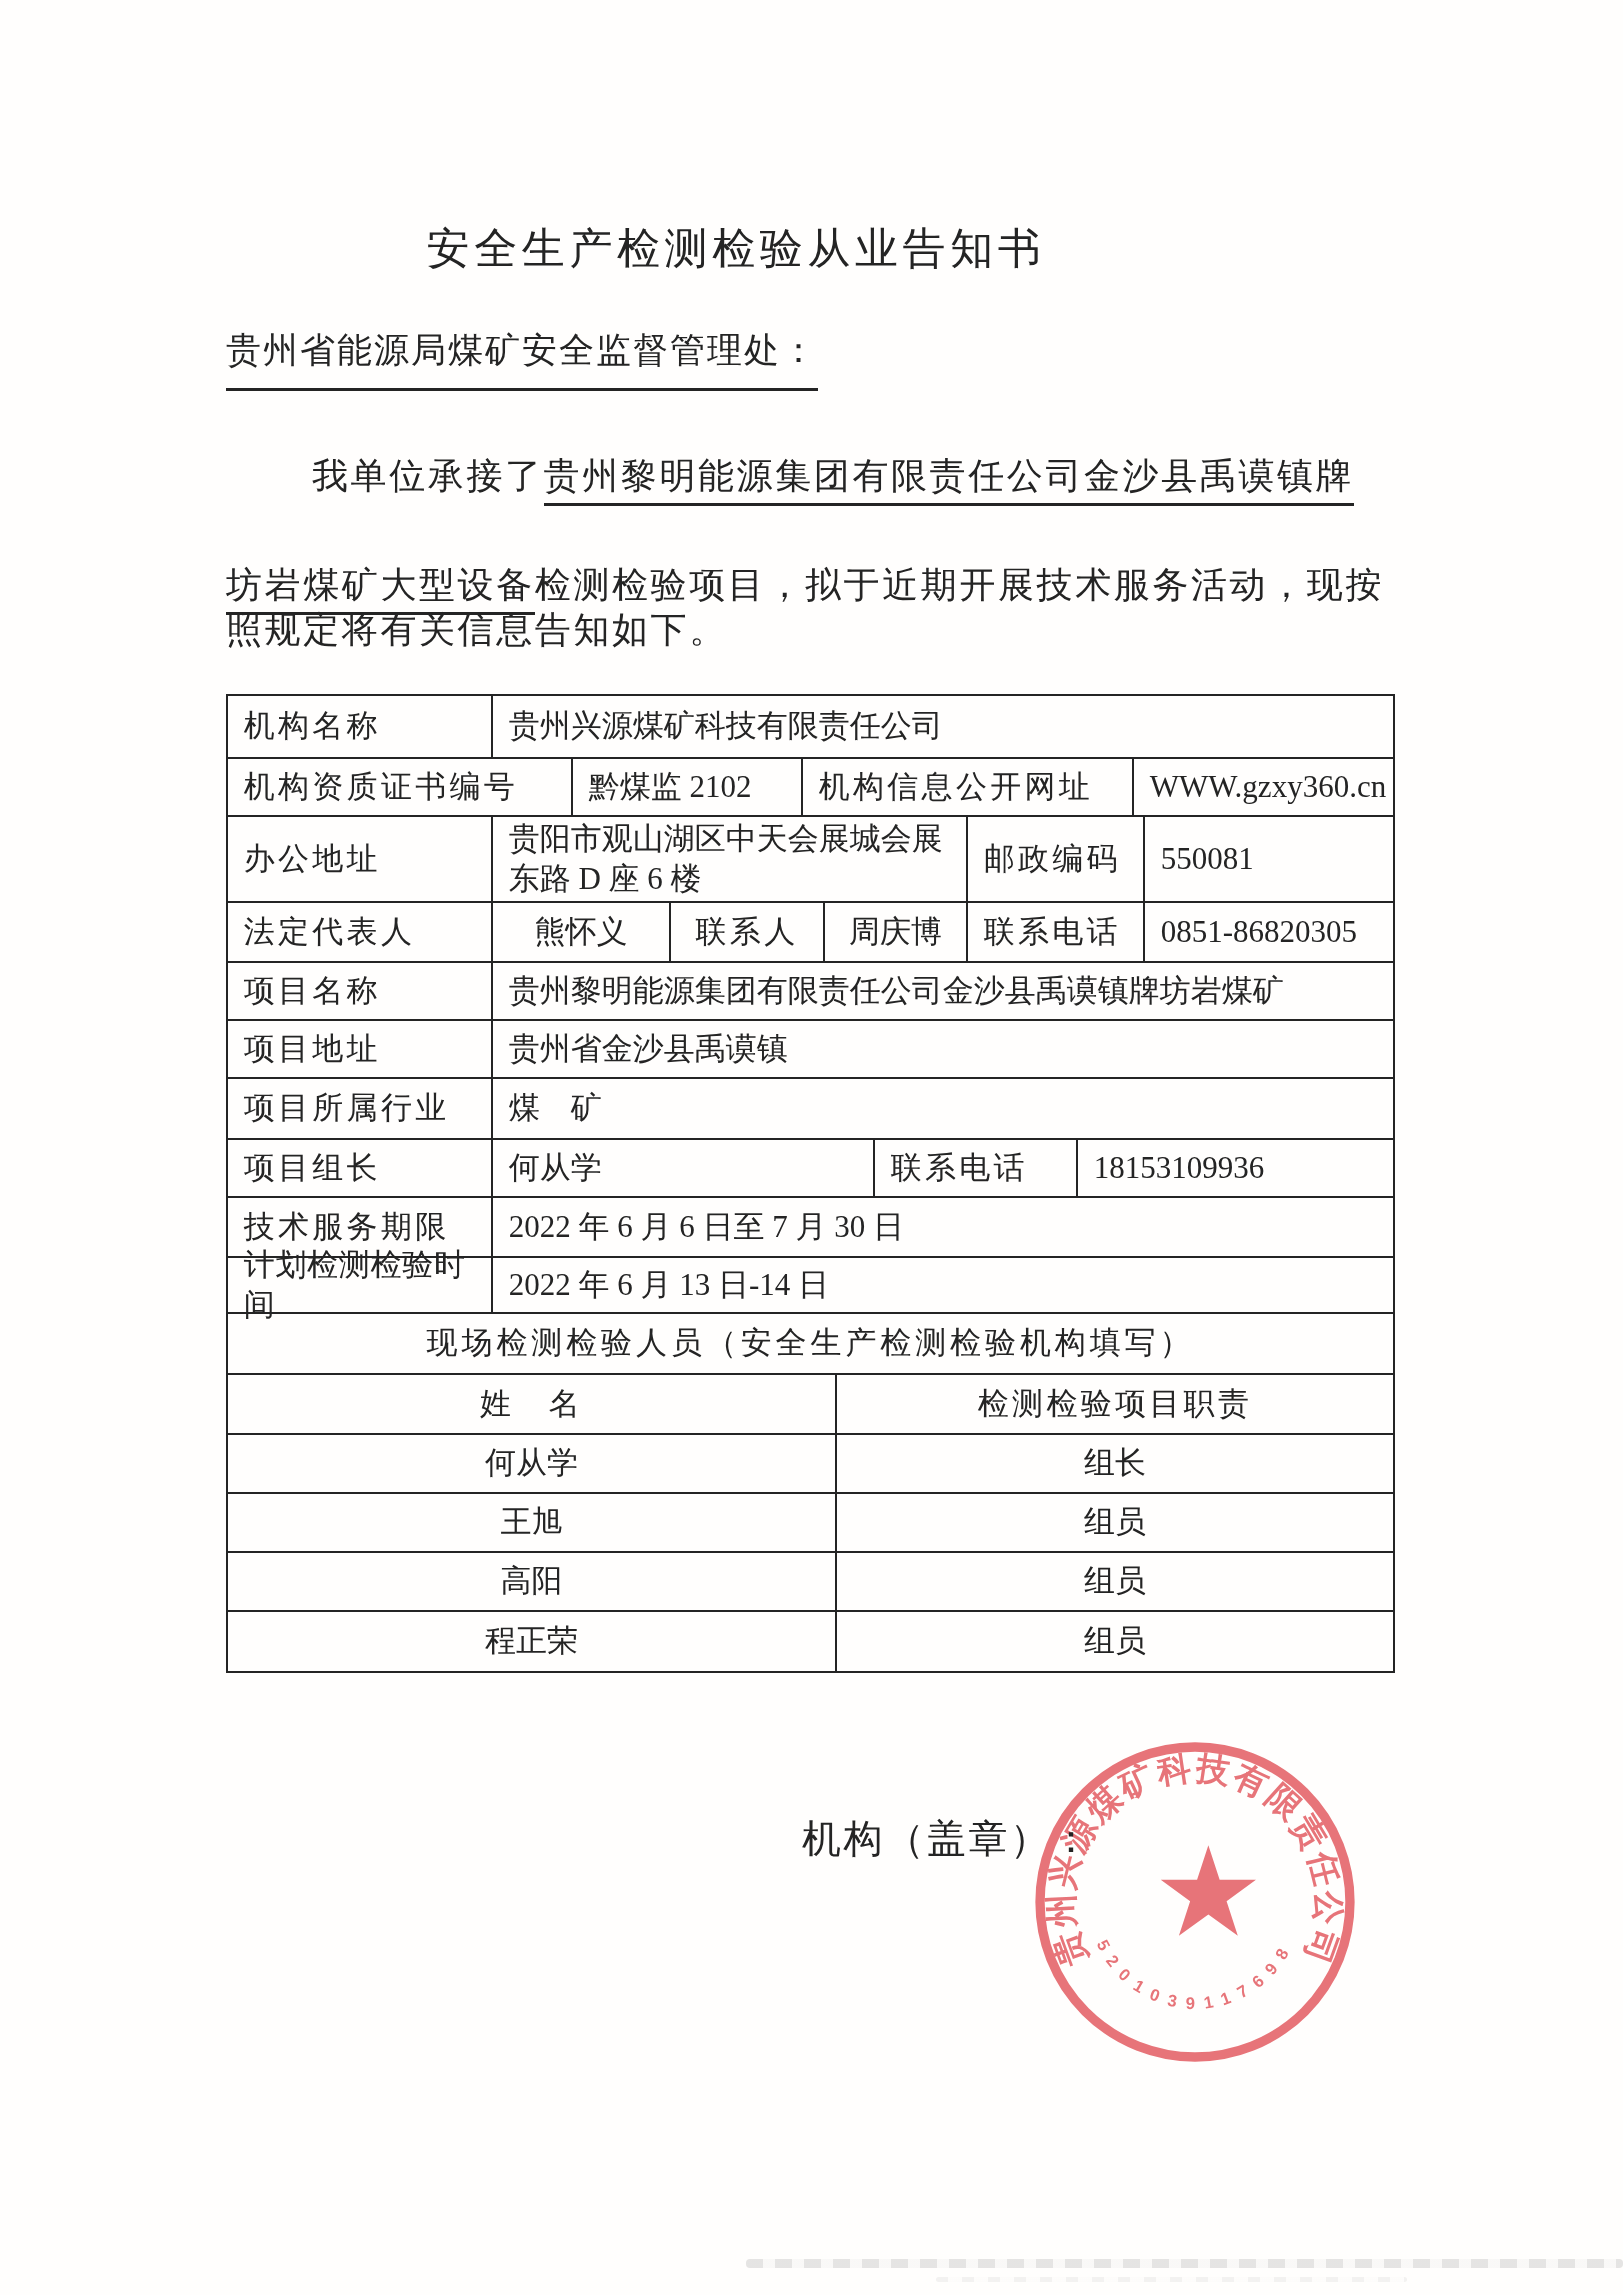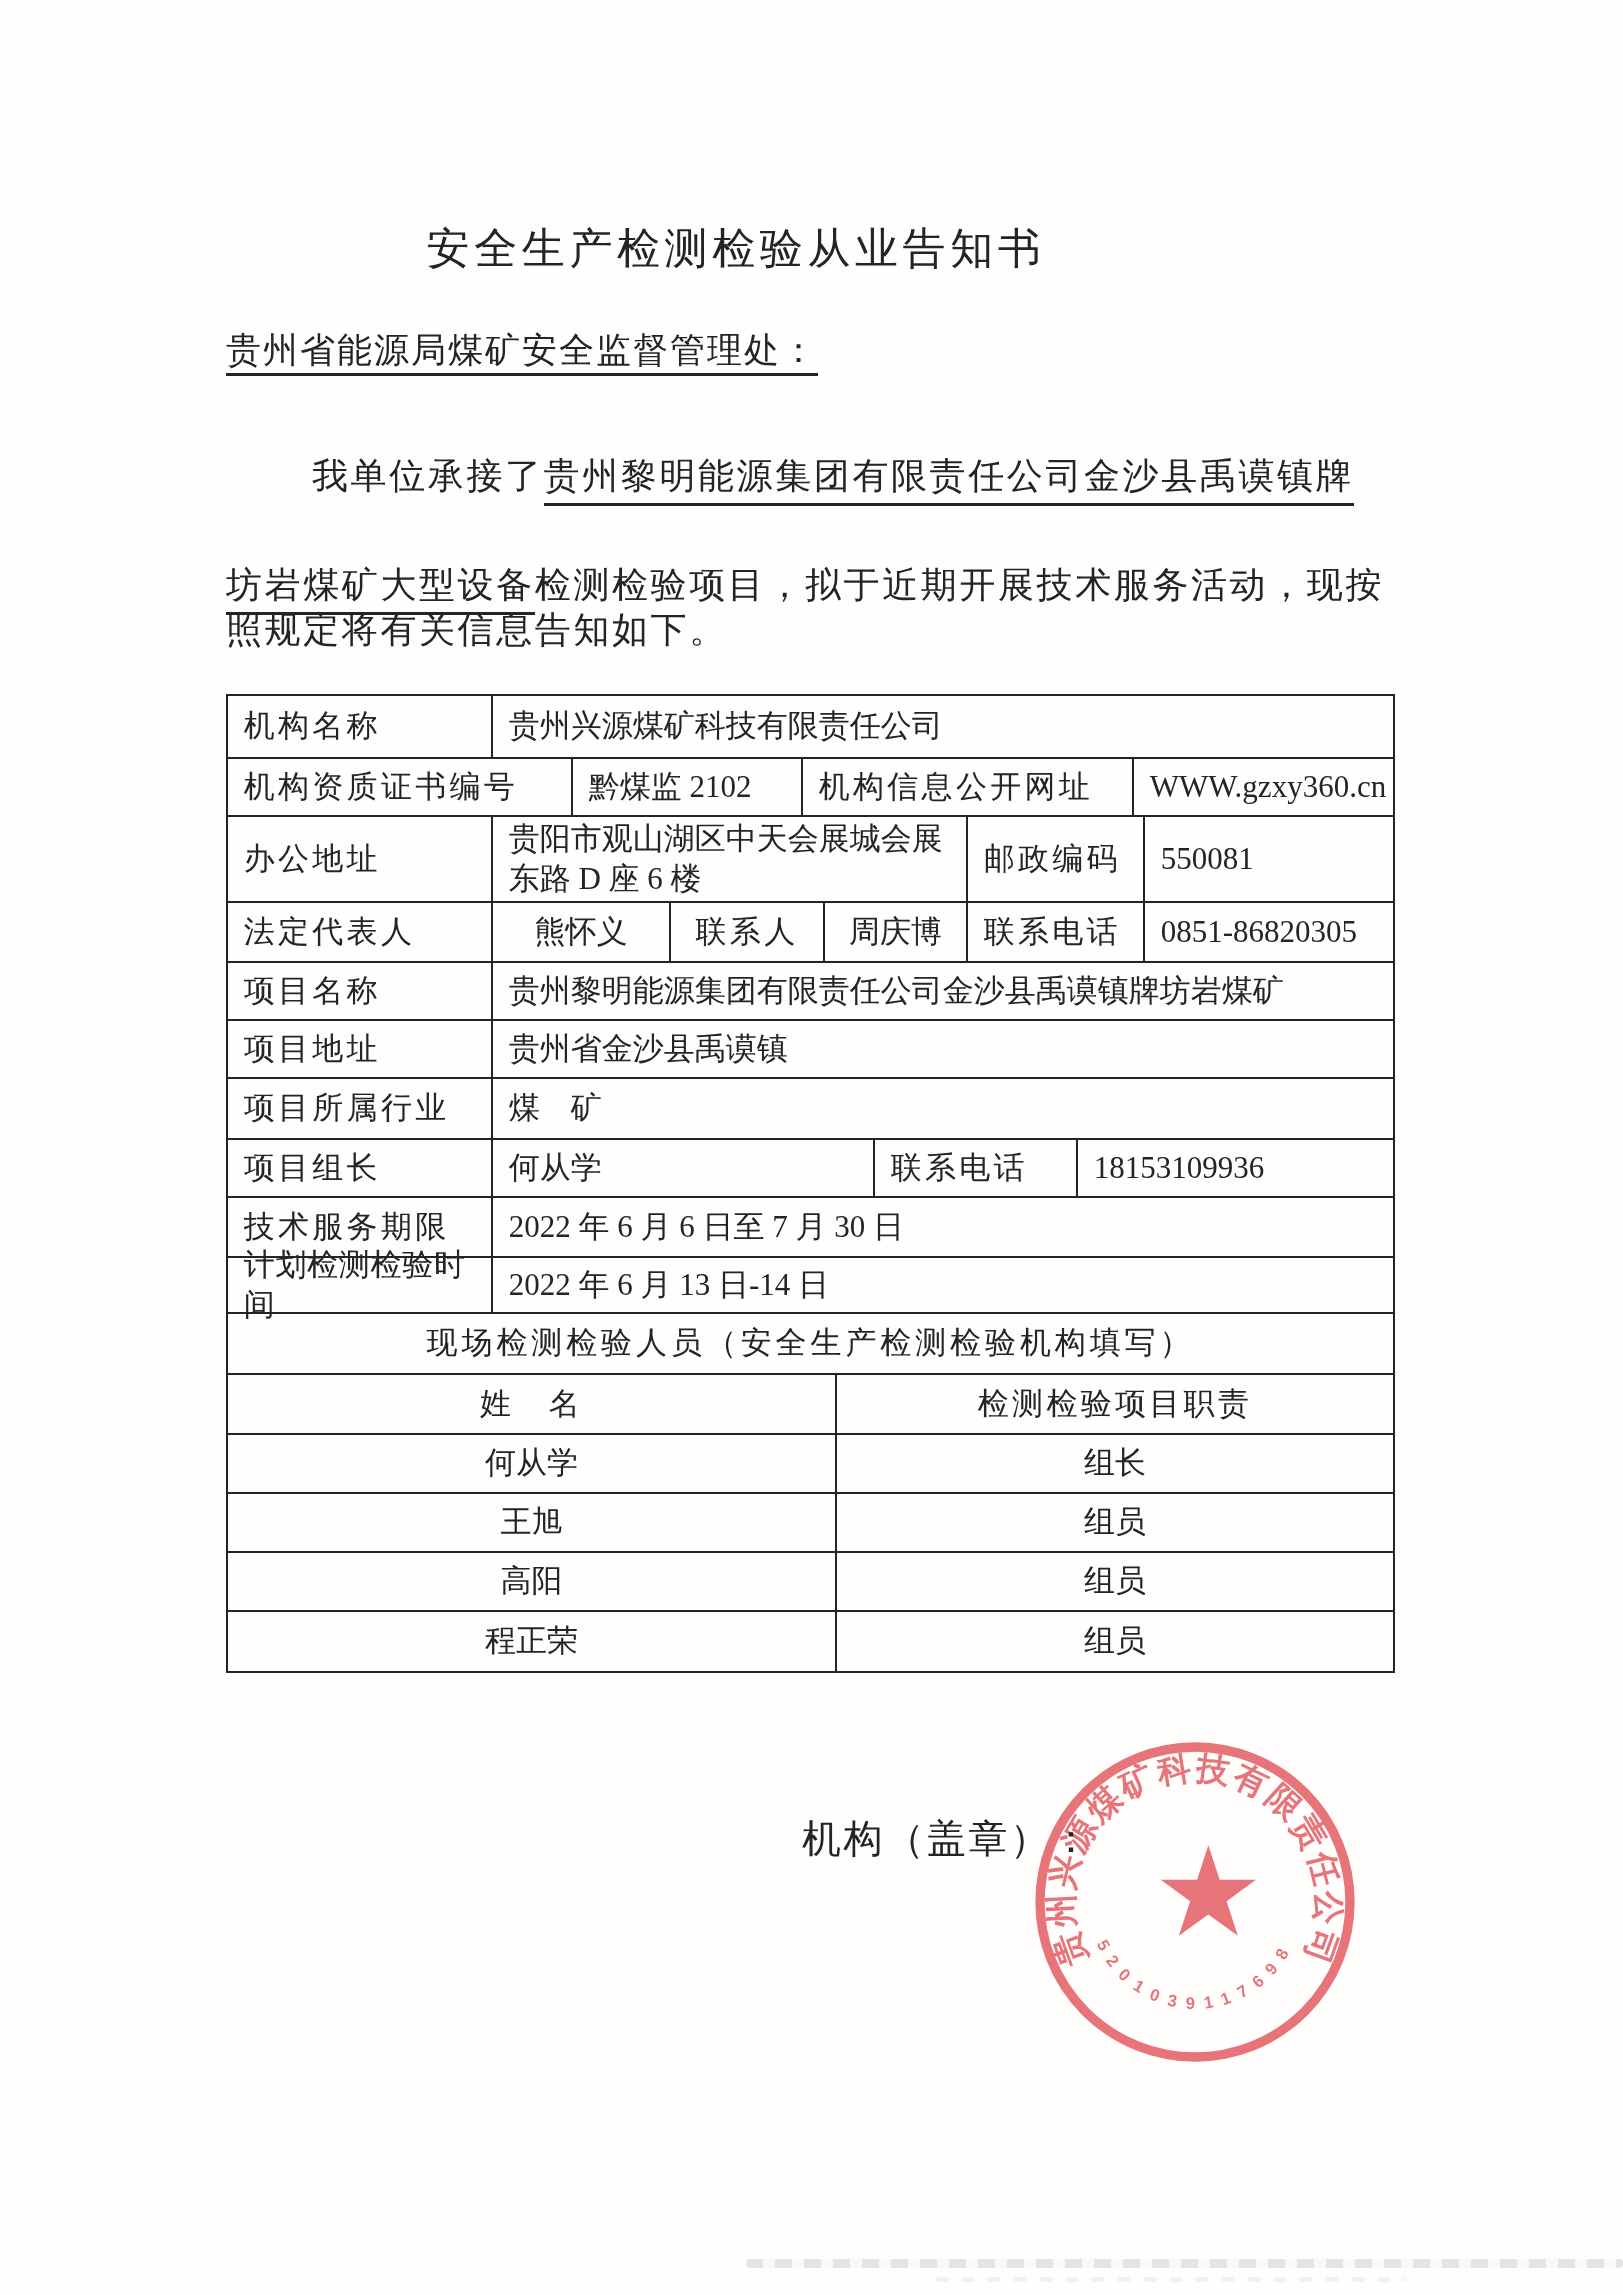--- a/index.html
+++ b/index.html
@@ -22,21 +22,21 @@
     margin:12px;text-align:center;
     font-size:43px;font-weight:normal;letter-spacing:4.6px;
   }
   
   .addressee{
     position:absolute;top:327px;left:226px;
     font-size:35px;letter-spacing:2px;
   }
   .addressee .u-line{
     border-bottom:3.3px solid var(--ink);
-    padding-bottom:3px;
+    padding-bottom:18px;
   }
   
   .pline{
     position:absolute;left:226px;width:1175px;
     font-size:36px;letter-spacing:2.6px;white-space:nowrap;
   }
   .pline.l1{top:452px;padding-left:86px;}
   .pline.l2{top:529px;margin-top:32px;}
   .pline.l3{top:606px;}
   .useg{

